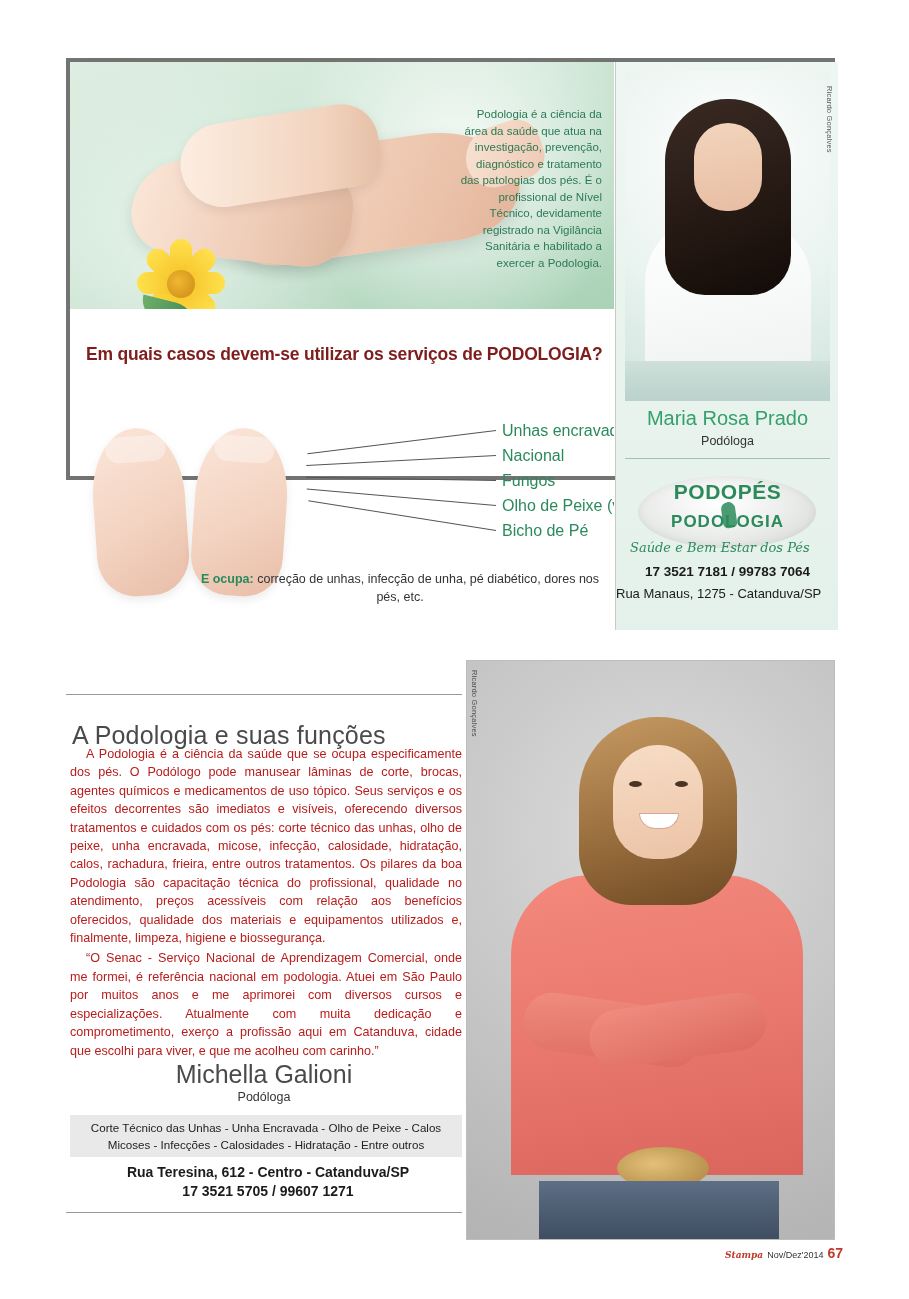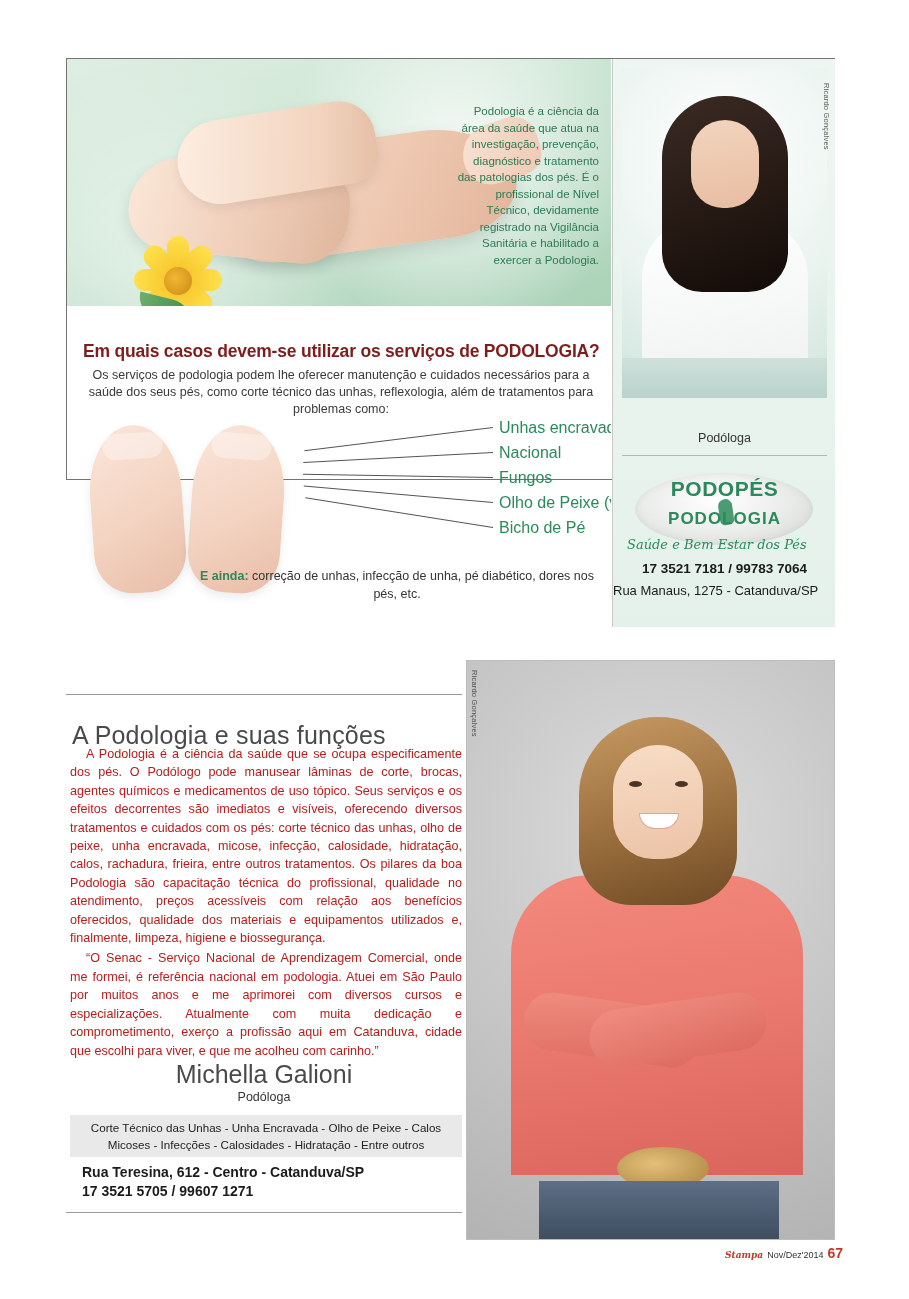--- a/index.html
+++ b/index.html
@@ -17,21 +17,21 @@
     overflow: hidden;
   }
 
   
   .top-ad {
     position: absolute;
     left: 66px;
     top: 58px;
     width: 769px;
     height: 422px;
-    border: 1px solid #737373;
+    border: 4px solid #737373;
     box-sizing: border-box;
     background: #ffffff;
     text-decoration: underline;
   }
   .top-left {
     position: absolute;
     left: 0; top: 0;
     width: 544px;
     height: 568px;
     overflow: hidden;
@@ -420,23 +420,23 @@
     background: #e9e9ea;
     text-align: center;
     font-size: 11.6px;
     line-height: 17px;
     color: #222;
     padding-top: 4px;
     box-sizing: border-box;
   }
   .contact-2 {
     position: absolute;
-    left: 16px; top: 503px;
+    left: 4px; top: 503px;
     width: 396px;
-    text-align: left;
+    text-align: center;
     font-size: 14px;
     line-height: 19px;
     font-weight: bold;
     color: #1b1b1b;
   }
   .art-rule-bottom {
     position: absolute;
     left: 0; top: 552px;
     width: 396px; height: 1px;
     background: #9a9a9a;
@@ -570,21 +570,20 @@
         <div class="petal" style="transform:rotate(270deg)"></div>
         <div class="petal" style="transform:rotate(315deg)"></div>
         <div class="core"></div>
         <div class="leaf"></div>
       </div>
 
       <div class="intro-text">Podologia é a ciência da área da saúde que atua na investigação, prevenção, diagnóstico e tratamento das patologias dos pés. É o profissional de Nível Técnico, devidamente registrado na Vigilância Sanitária e habilitado a exercer a Podologia.</div>
     </div>
 
     <div class="q-heading">Em quais casos devem-se utilizar os serviços de PODOLOGIA?</div>
-    <div class="q-sub">Os serviços de podologia podem lhe oferecer manutenção e cuidados necessários para a saúde dos seus pés, como corte técnico das unhas, reflexologia, além de tratamentos para problemas como:</div>
 
     <div class="feet-area">
       <div class="foot-l"></div>
       <div class="foot-r"></div>
     </div>
 
     <div class="callouts">
       <div class="callout c1">
         <span class="line"></span>
         <span>Unhas encravadas</span>
@@ -601,33 +600,34 @@
         <span class="line"></span>
         <span>Olho de Peixe (verruga plantar)</span>
       </div>
       <div class="callout c5">
         <span class="line"></span>
         <span>Bicho de Pé</span>
       </div>
     </div>
 
     <div class="ainda">
-      <b>E ainda:</b><span> correção de unhas, infecção de unha, pé diabético, dores nos pés, etc.</span>
+      <b>E ocupa:</b><span> correção de unhas, infecção de unha, pé diabético, dores nos pés, etc.</span>
     </div>
   </div>
 
   <div class="top-right">
     <div class="portrait-1">
       <div class="p1-shirt"></div>
       <div class="p1-hair"></div>
       <div class="p1-face"></div>
       <div class="p1-desk"></div>
     </div>
     <div class="credit-1">Ricardo Gonçalves</div>
 
+    <div class="name-1">Maria Rosa Prado</div>
     <div class="role-1">Podóloga</div>
     <div class="rule-1"></div>
 
     <div class="logo-box">
       <div class="logo-oval"></div>
       <div class="logo-podopes">PODOPÉS</div>
       <div class="logo-foot"></div>
       <div class="logo-podologia">PODOLOGIA</div>
       <div class="logo-slogan">Saúde e Bem Estar dos Pés</div>
     </div>

